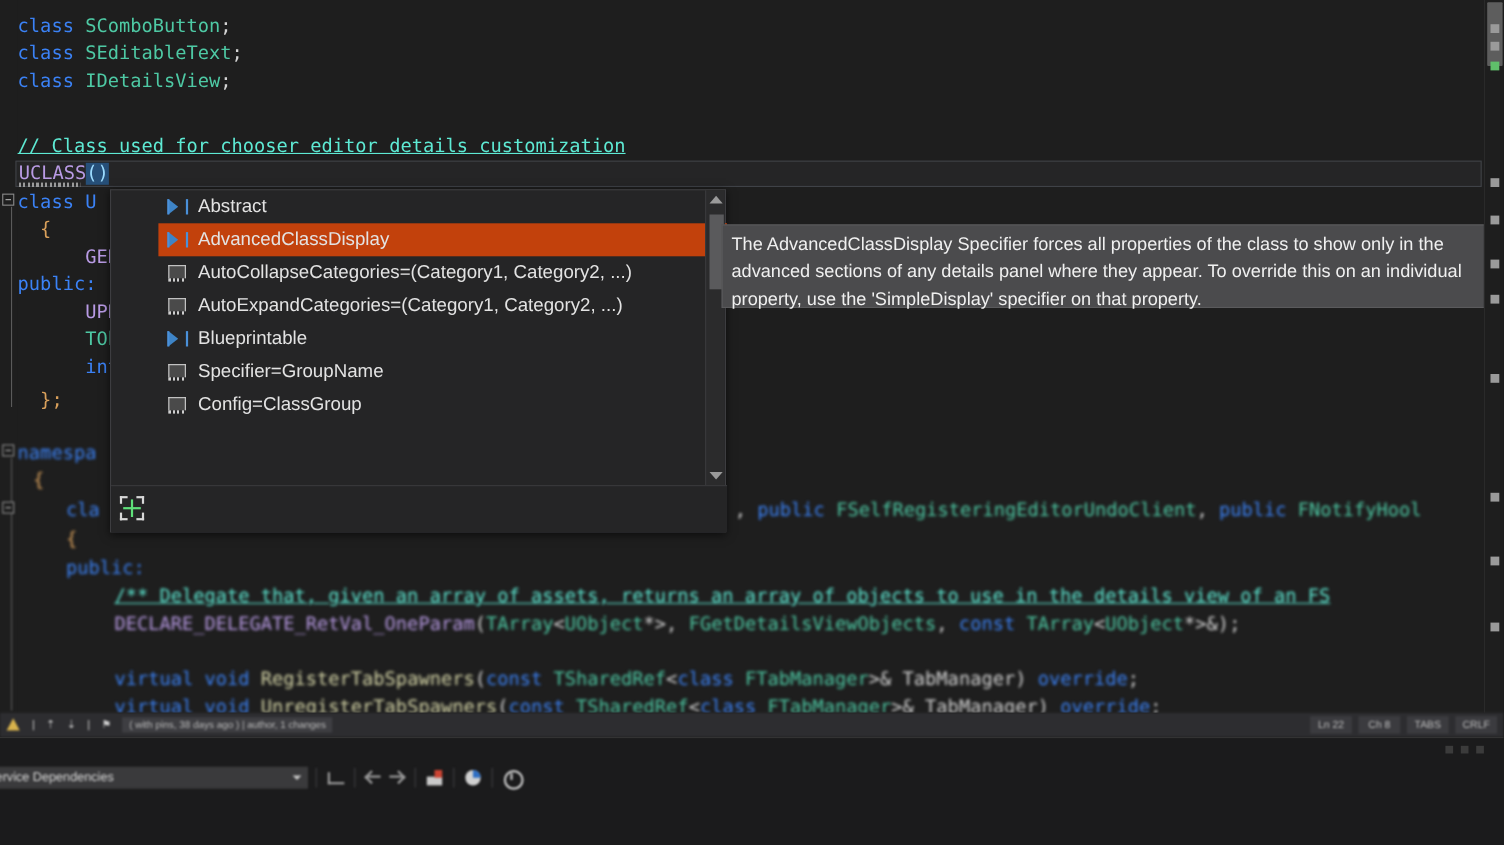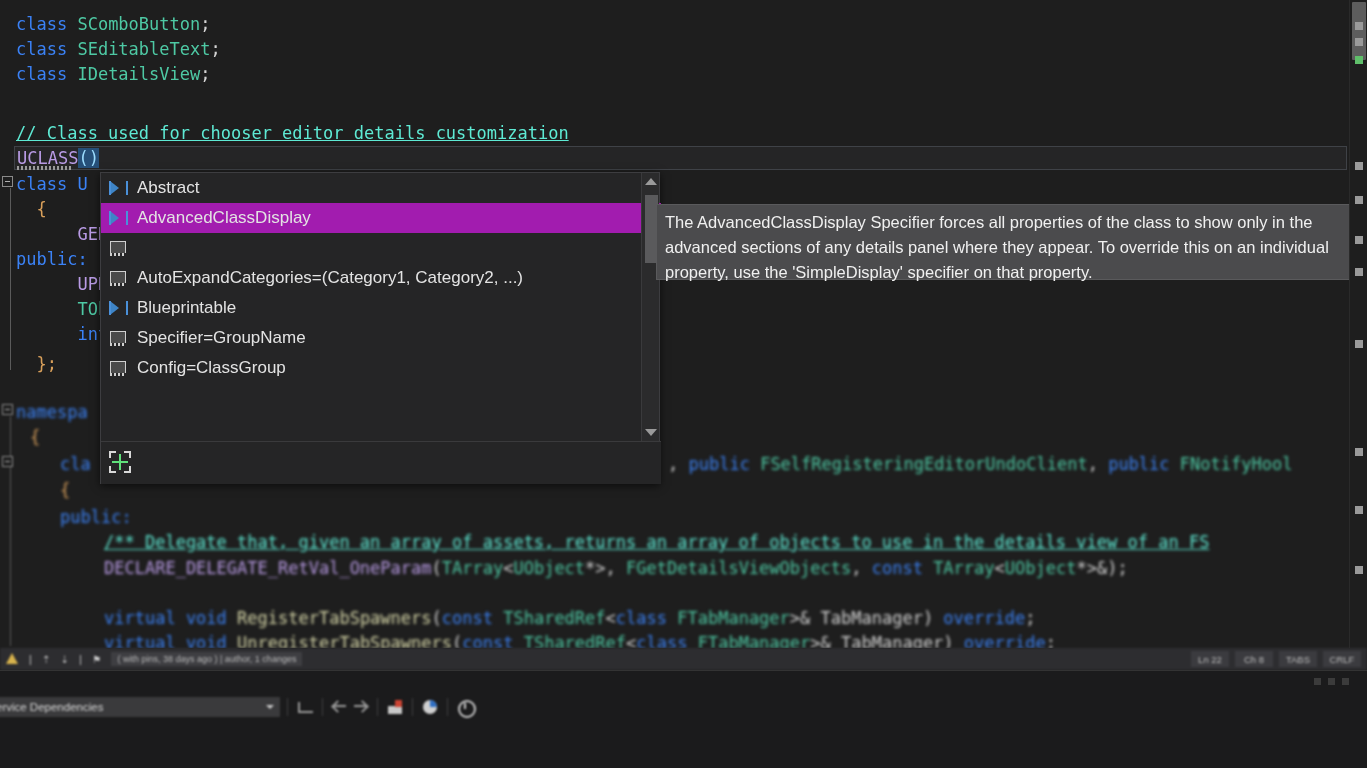--- a/index.html
+++ b/index.html
@@ -86,22 +86,23 @@
   .aclist {
     position: absolute; left: 0; top: 0; width: 560px; height: 268px;
     overflow: hidden;
   }
   .acrow {
     position: relative; display: flex; align-items: center;
     height: 30px; padding-left: 6px;
     color: #e3e3e3; font-size: 17px;
     font-family: "Liberation Sans", sans-serif;
     white-space: nowrap;
-  }
-  .acrow.selected { background: #a21caf; }
+    margin-left: 43px;
+  }
+  .acrow.selected { background: #c2410c; }
   .acicon {
     width: 22px; height: 22px; margin-right: 8px;
     flex: 0 0 22px; position: relative;
   }
   
   .ic-macro::before {
     content: ""; position: absolute; left: 3px; top: 4px;
     width: 0; height: 0;
     border-left: 9px solid transparent;
     border-top: 7px solid transparent;
@@ -318,20 +319,21 @@
           <div class="acrow">
             <span class="acicon ic-macro"></span>
             <span>Abstract</span>
           </div>
           <div class="acrow selected">
             <span class="acicon ic-macro"></span>
             <span>AdvancedClassDisplay</span>
           </div>
           <div class="acrow">
             <span class="acicon ic-snippet"></span>
+            <span>AutoCollapseCategories=(Category1, Category2, ...)</span>
           </div>
           <div class="acrow">
             <span class="acicon ic-snippet"></span>
             <span>AutoExpandCategories=(Category1, Category2, ...)</span>
           </div>
           <div class="acrow">
             <span class="acicon ic-macro"></span>
             <span>Blueprintable</span>
           </div>
           <div class="acrow">

